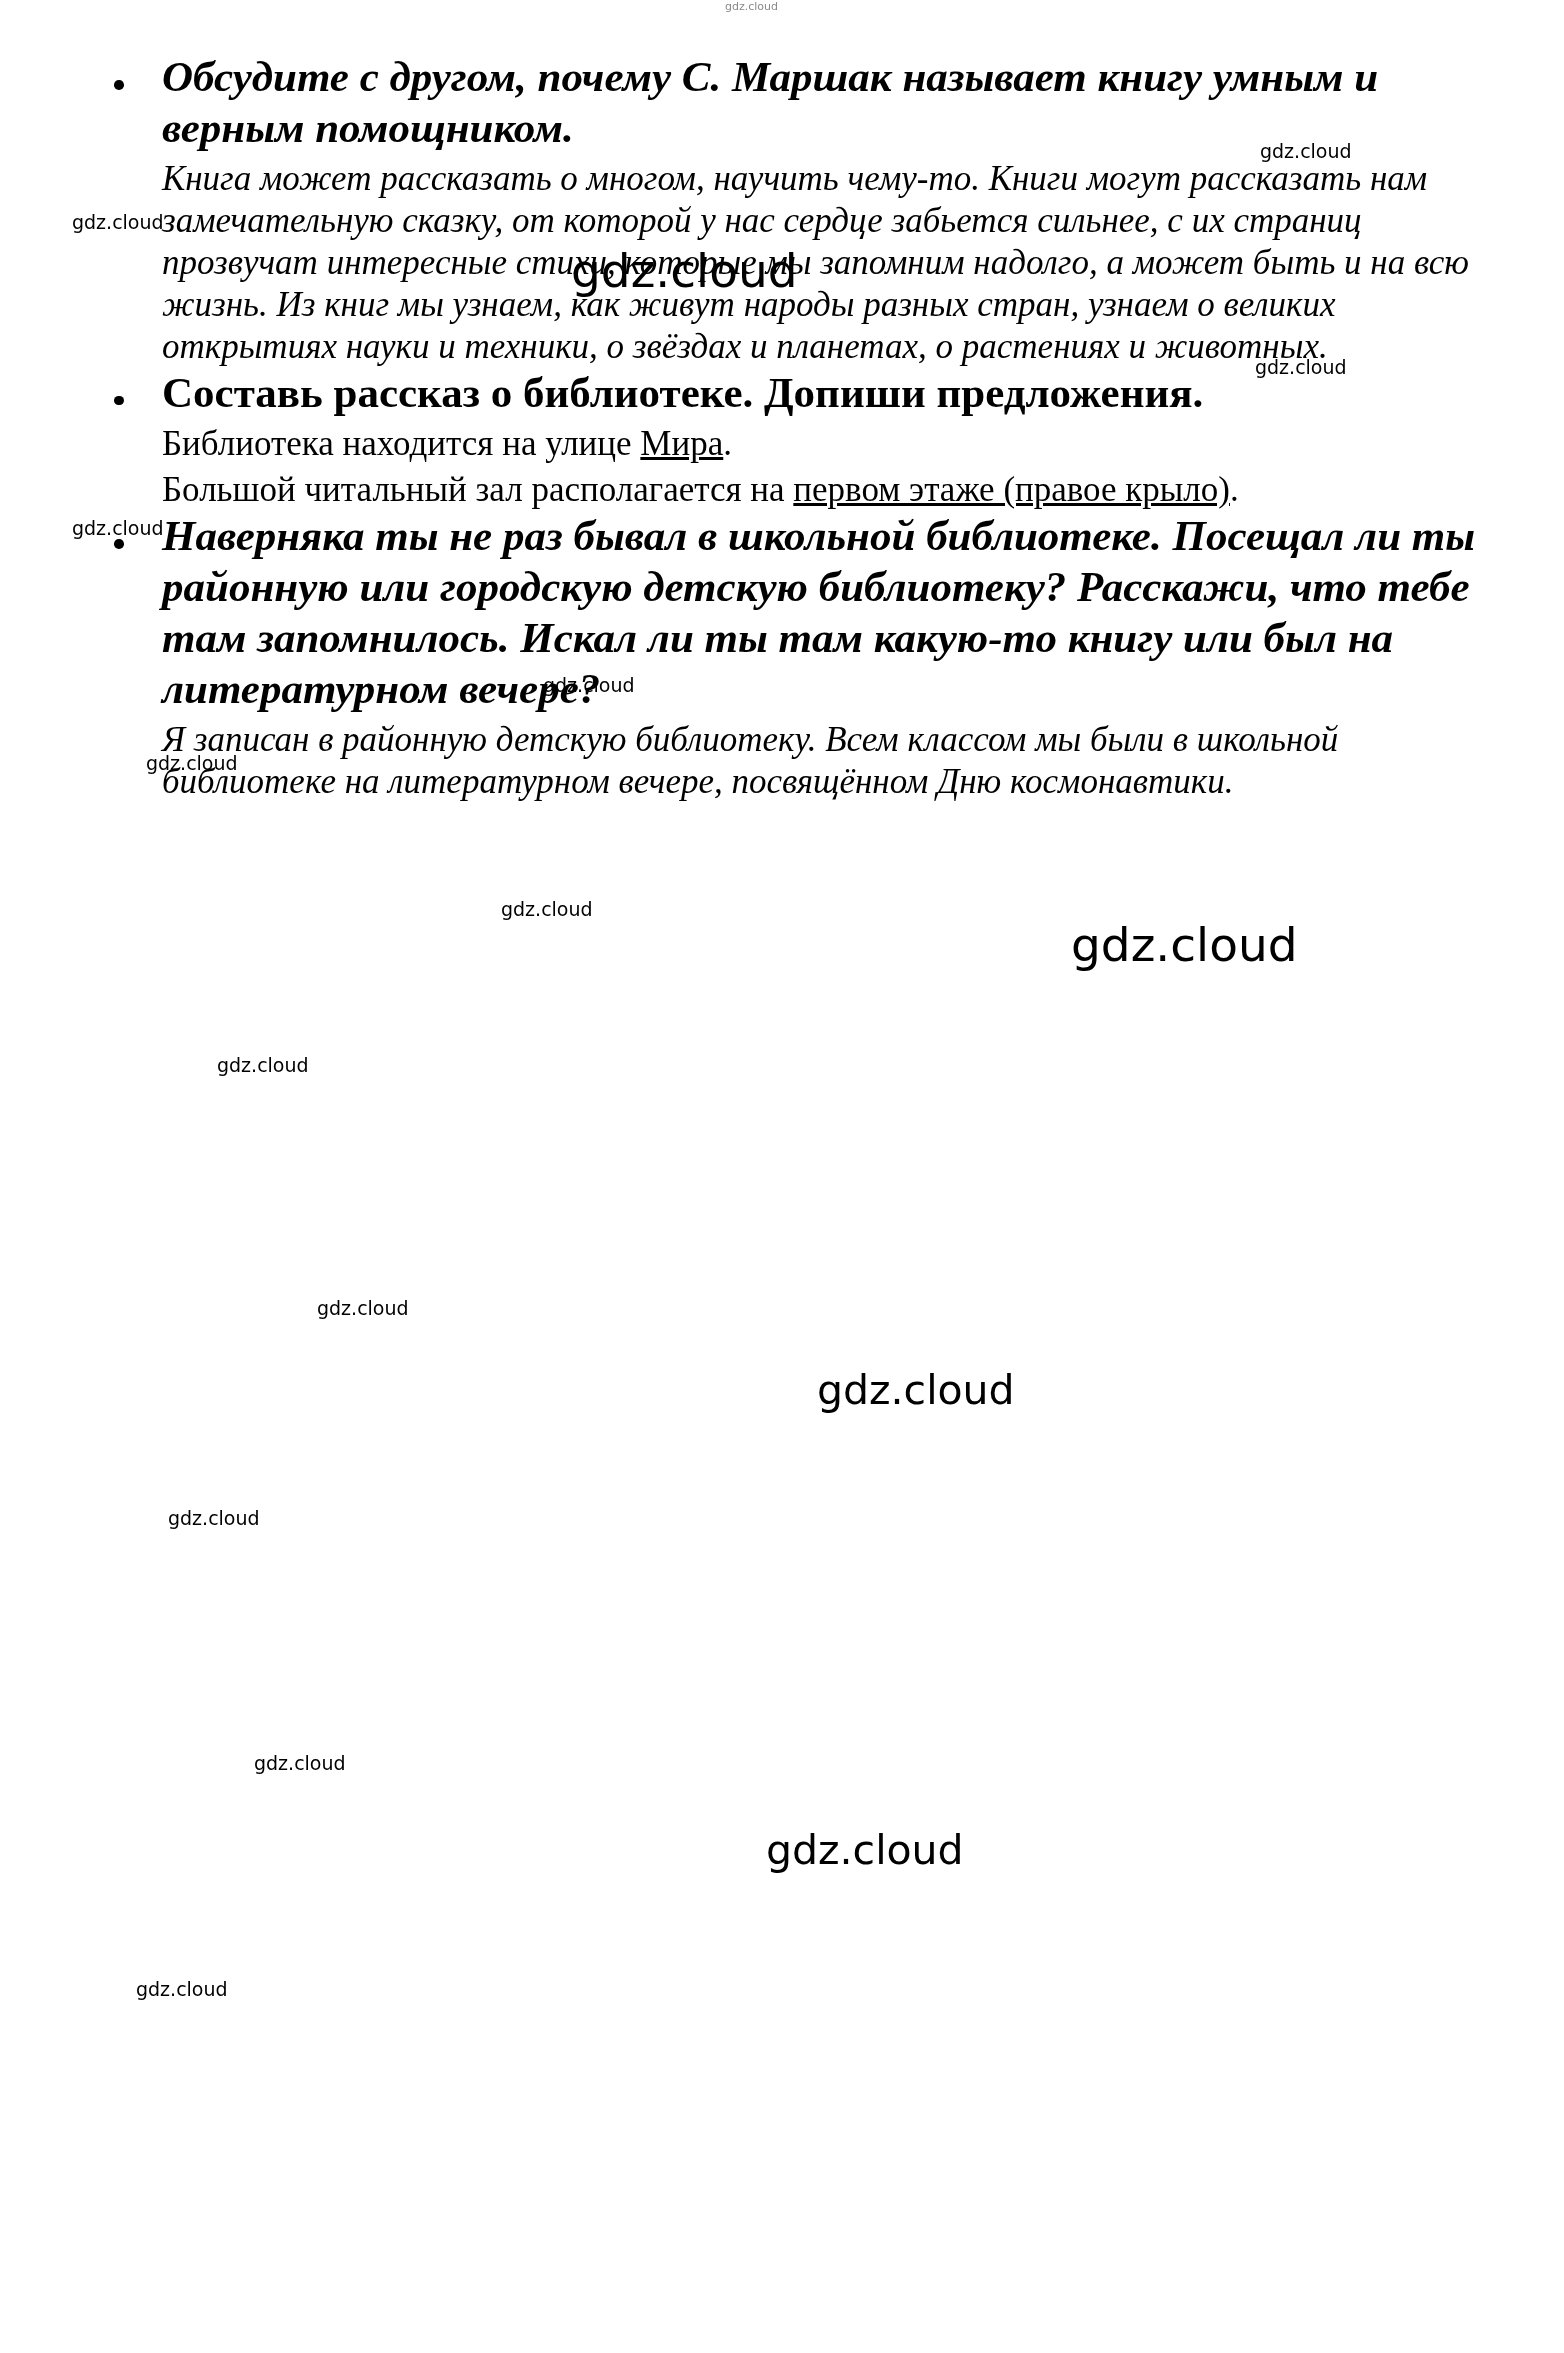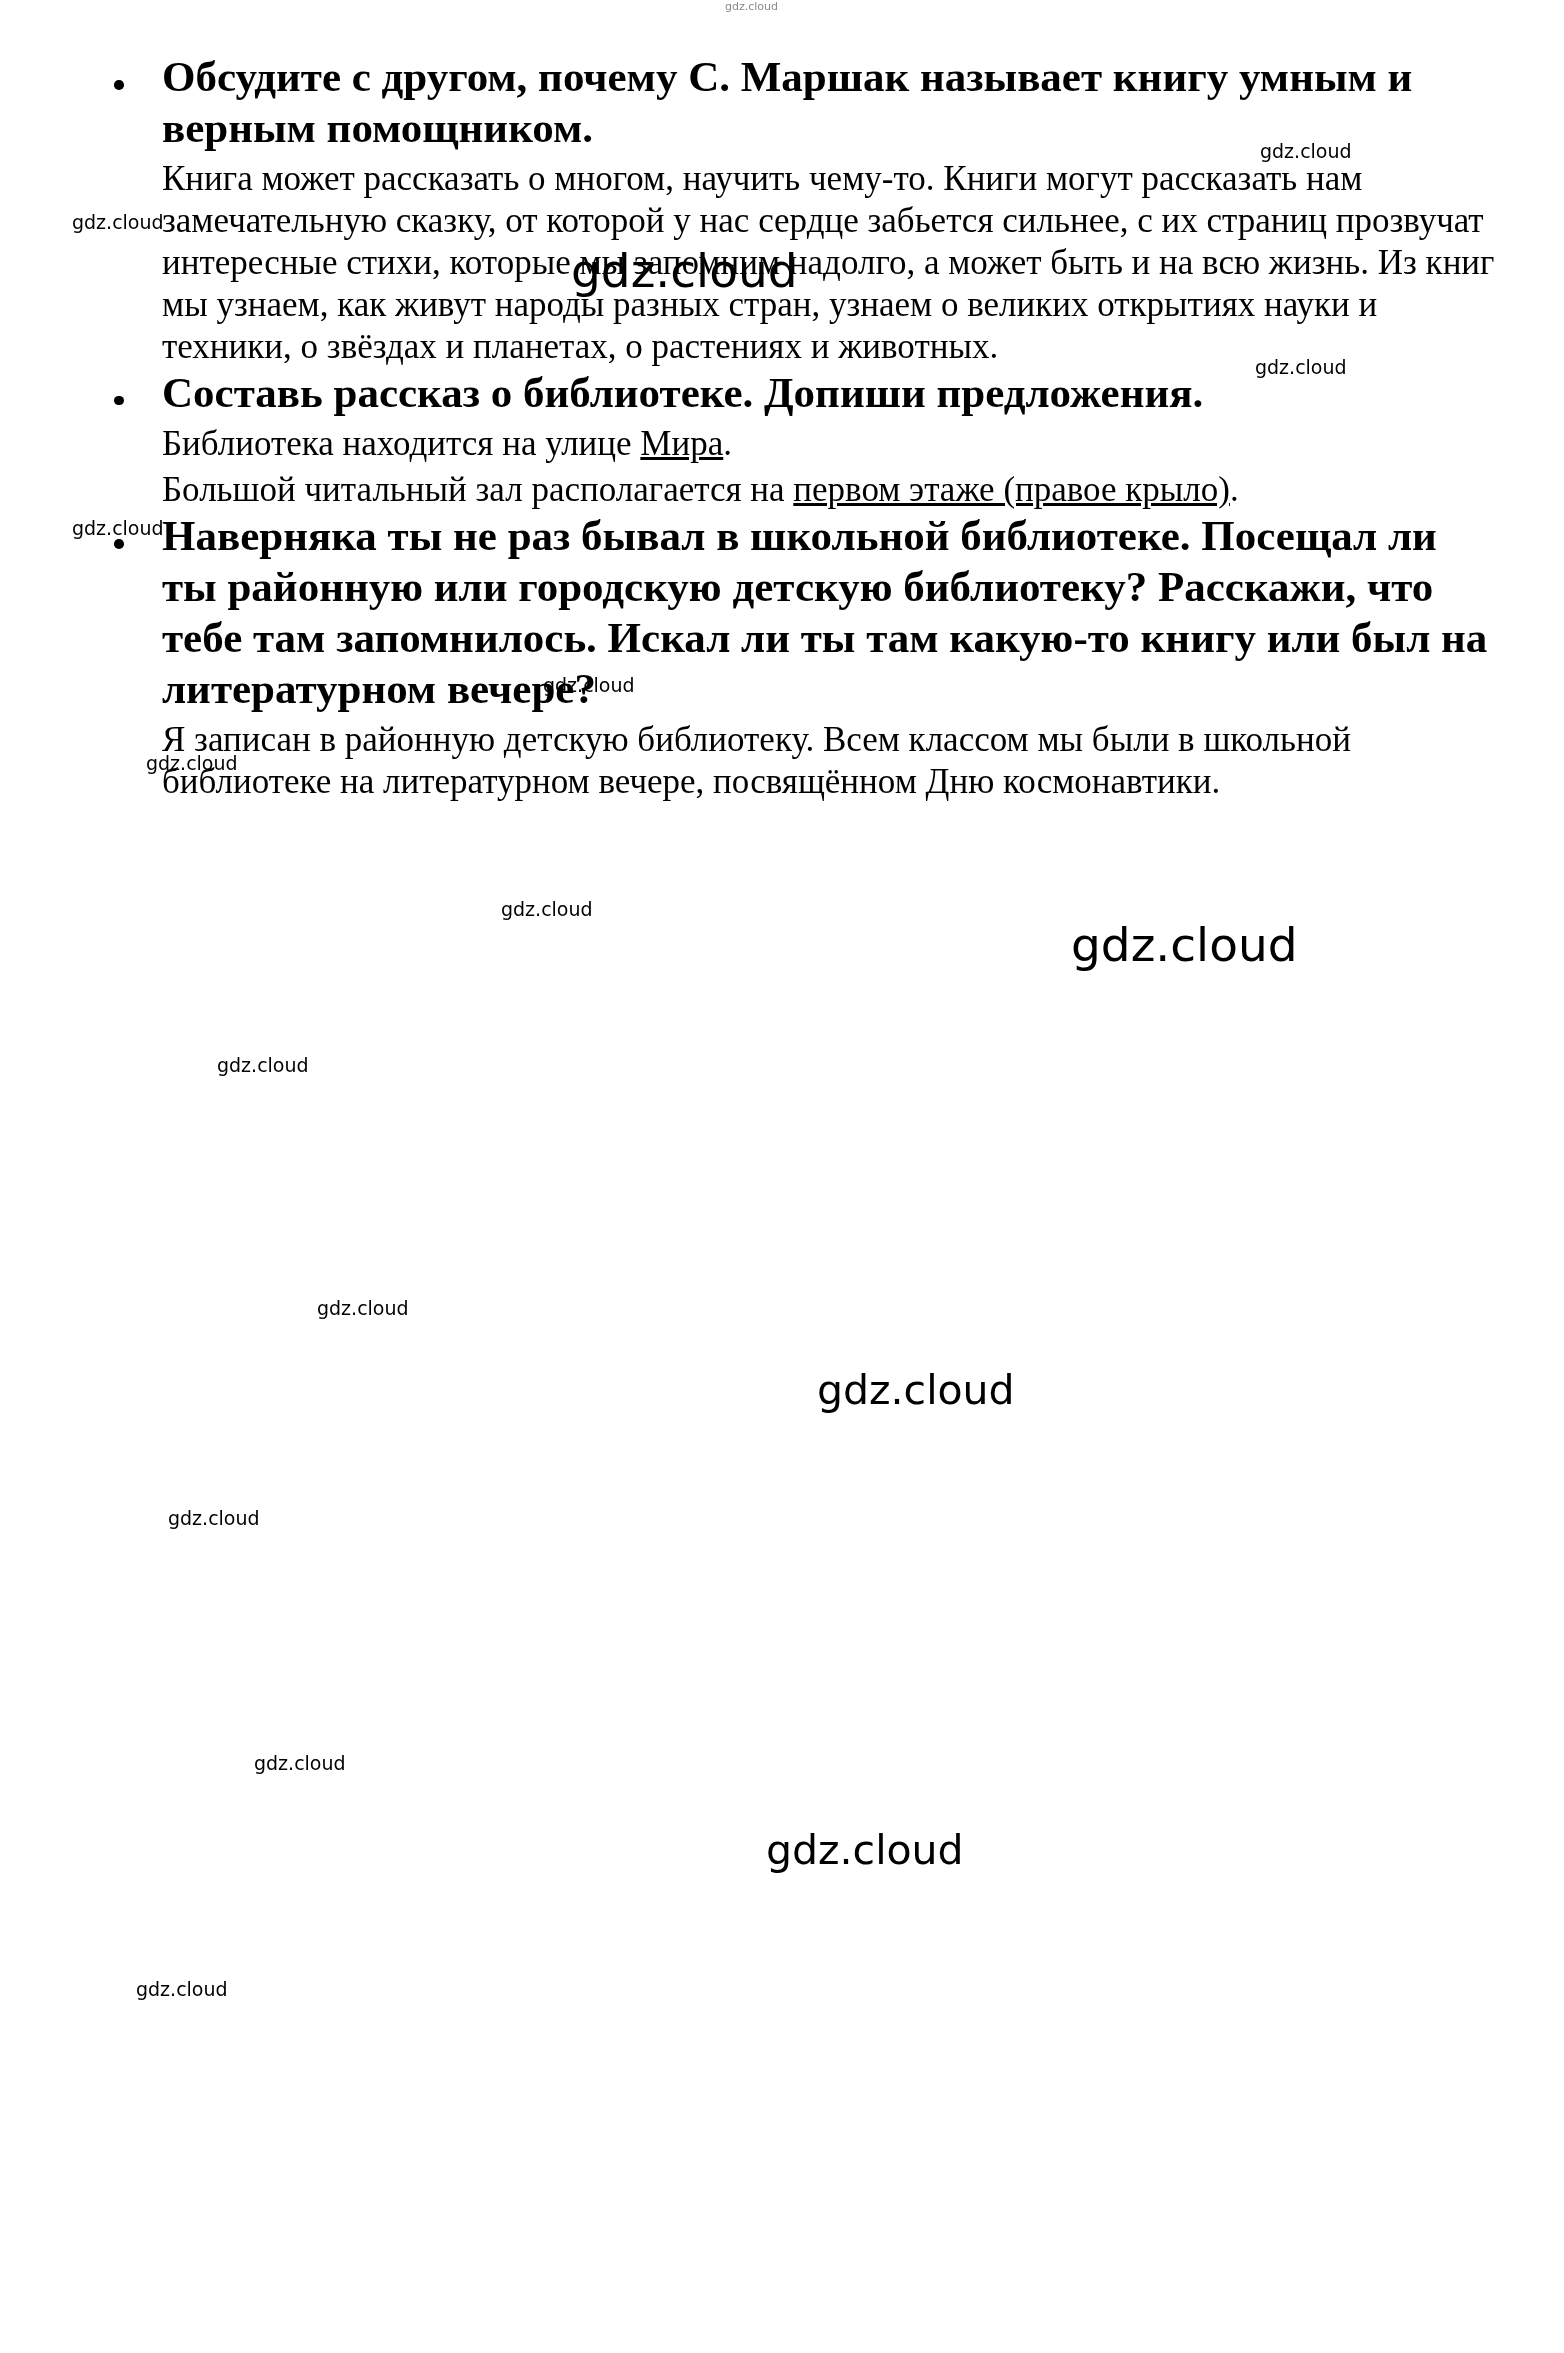--- a/index.html
+++ b/index.html
@@ -56,21 +56,21 @@
     border-radius: 50%;
   }
 
   p.answer {
     font-size: 35px;
     line-height: 1.20;
     margin: 4.4px 0 0 0;
     font-weight: normal;
   }
 
-  .blk { margin-bottom: 19px; }
+  .blk { margin-bottom: 19px; font-style: italic; }
 
   u.fill {
     text-decoration: underline;
   }
 
   
   .wm {
     position: absolute;
     color: #111;
     font-family: "DejaVu Sans", sans-serif;

